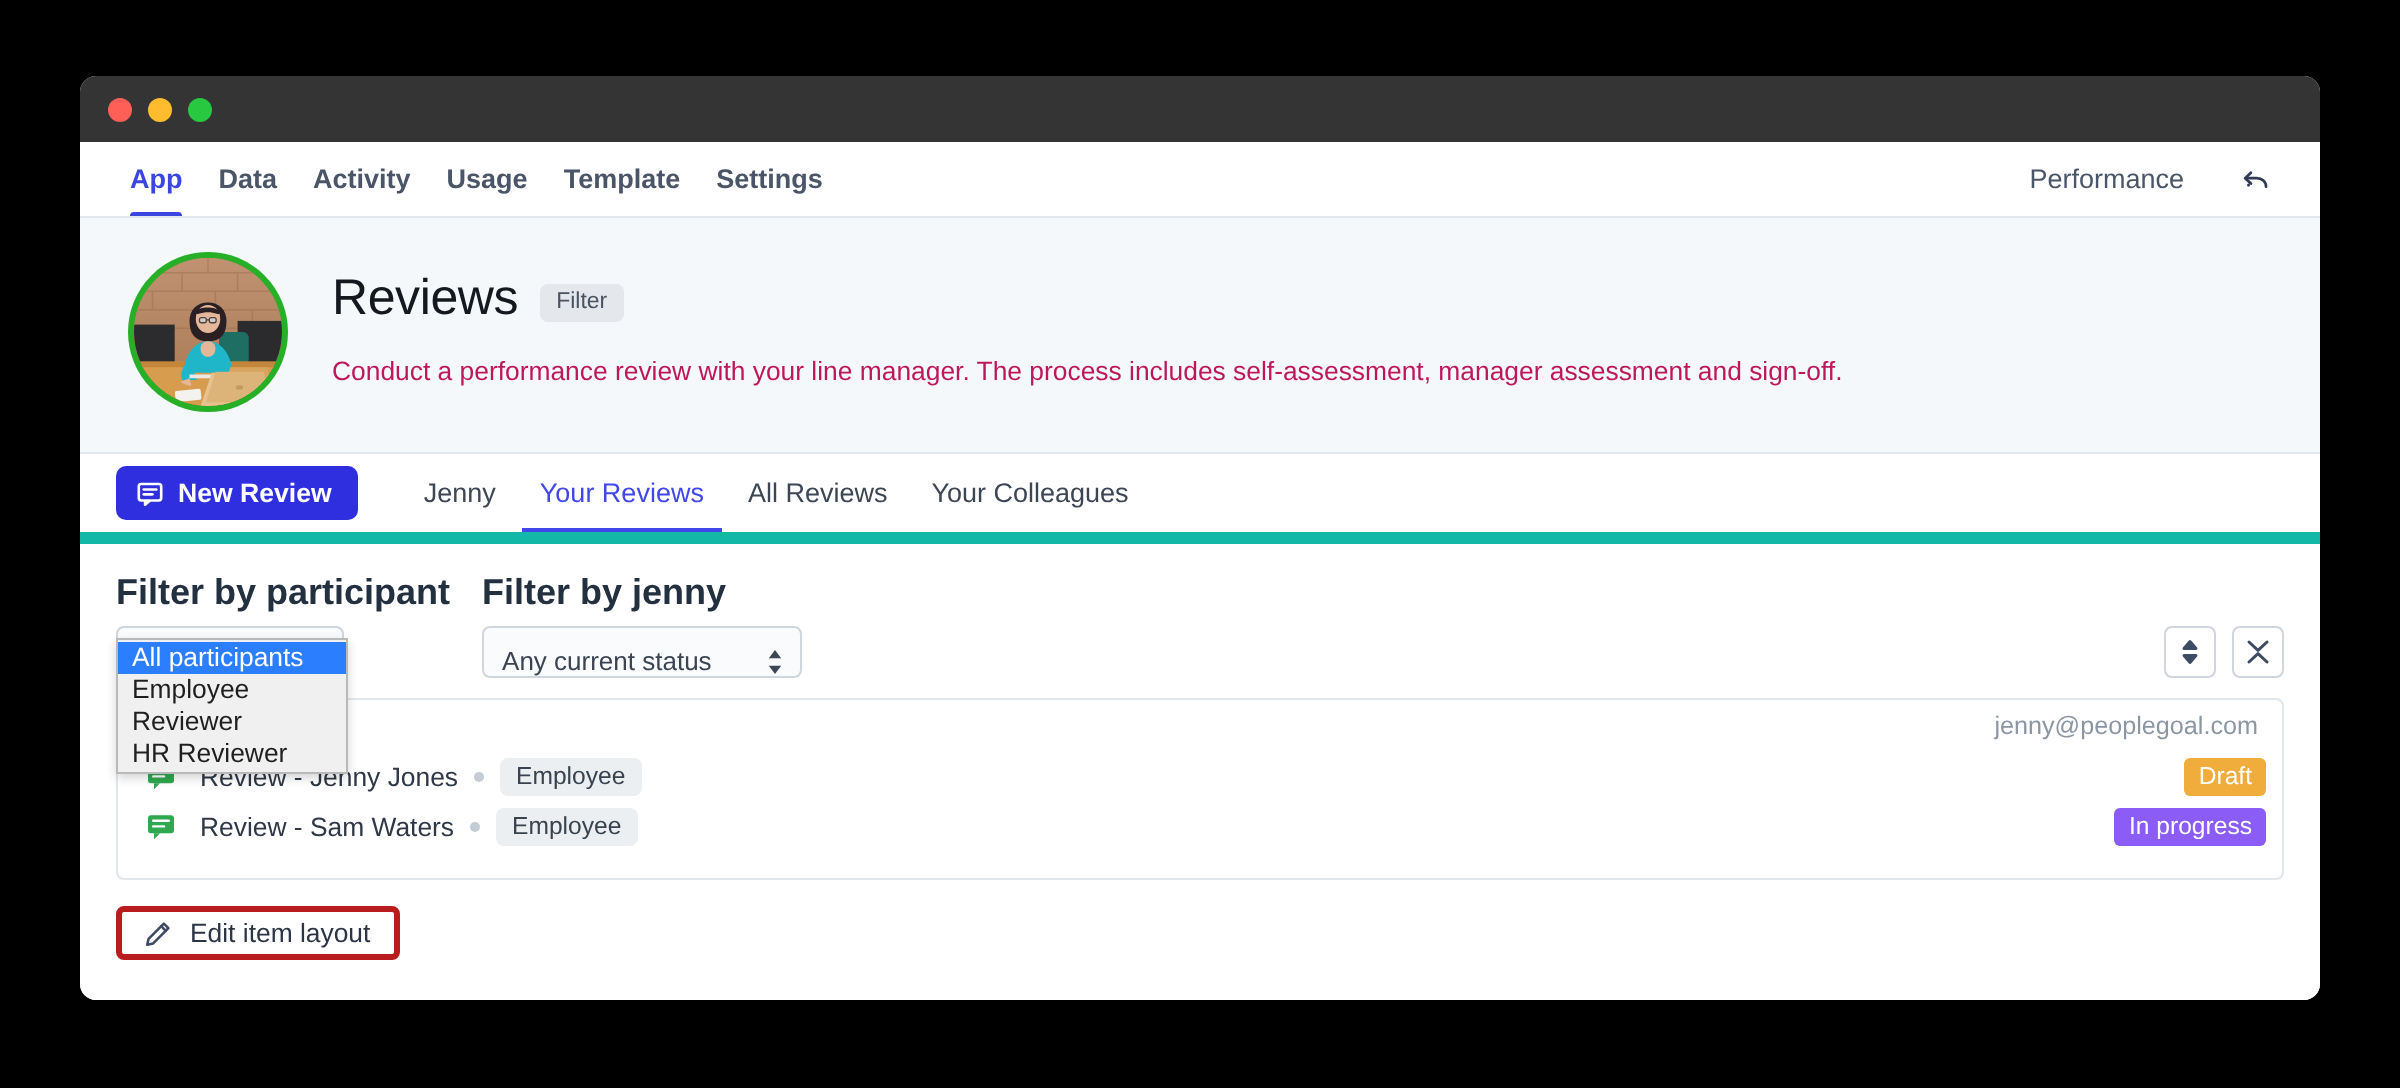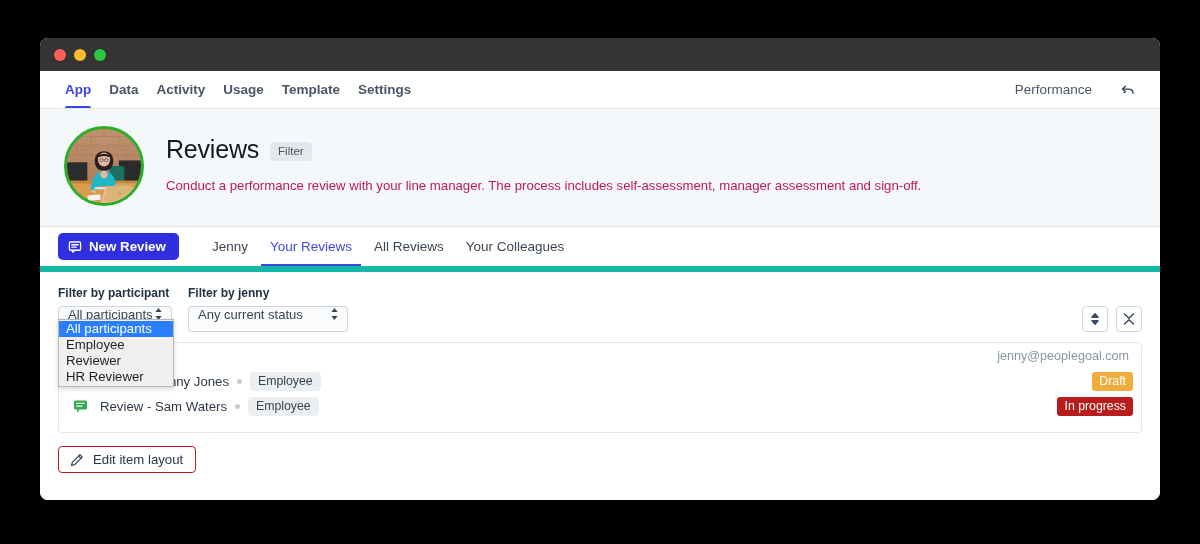--- a/index.html
+++ b/index.html
@@ -180,32 +180,32 @@
   .body {
     flex: 1 1 auto;
     padding: 14px 18px 0 18px;
     position: relative;
     background: #fff;
   }
 
   .filters { display: flex; align-items: flex-start; gap: 16px; position: relative; }
   .filter-group { display: flex; flex-direction: column; }
   .filter-label {
-    font-size: 12px;
+    font-size: 18px;
     font-weight: bold;
     color: #23303f;
     margin-bottom: 6px;
   }
   .select-box {
     height: 26px;
     border: 1px solid #cfd6de;
     border-radius: 4px;
     background: #fafbfc;
     display: flex;
-    align-items: flex-start;
+    align-items: flex-end;
     padding: 0 8px 0 9px;
     font-size: 13px;
     color: #3a4452;
     cursor: pointer;
     position: relative;
   }
   .select-box.w1 { width: 114px; }
   .select-box.w2 { width: 160px; }
   .select-text { white-space: nowrap; }
   .sel-arrows {
@@ -308,21 +308,21 @@
     color: #ffffff;
     padding: 2px 7px 3px;
     border-radius: 3px;
     white-space: nowrap;
   }
   .pad-bottom { height: 13px; }
 
   .edit-btn {
     margin-top: 13px;
     height: 27px;
-    border: 1px solid #b91c1c;
+    border: 3px solid #b91c1c;
     border-radius: 4px;
     background: #fff;
     font-family: inherit;
     font-size: 13.2px;
     color: #2b3544;
     display: inline-flex;
     align-items: center;
     gap: 9px;
     padding: 0 12px 0 11px;
     cursor: pointer;
@@ -543,21 +543,21 @@
             <svg viewBox="0 0 15 15" fill="none">
               <rect x="1" y="1.6" width="13" height="9" rx="1.5" fill="#2fa84f"></rect>
               <path d="M4 10.6v3l3-3z" fill="#2fa84f"></path>
               <line x1="3.6" y1="4.4" x2="11.4" y2="4.4" stroke="#ffffff" stroke-width="1.2" stroke-linecap="round"></line>
               <line x1="3.6" y1="7.2" x2="9" y2="7.2" stroke="#ffffff" stroke-width="1.2" stroke-linecap="round"></line>
             </svg>
           </span>
           <span class="row-name">Review - Sam Waters</span>
           <span class="sep-dot"></span>
           <span class="role-chip">Employee</span>
-          <span class="status-chip" style="background:#b91c1c">In progress</span>
+          <span class="status-chip" style="background:#8b5cf6">In progress</span>
         </div>
 
         <div class="pad-bottom"></div>
       </div>
 
       <button class="edit-btn">
         <span>
           <svg viewBox="0 0 14 14" fill="none" stroke="currentColor" stroke-width="1.3" stroke-linecap="round" stroke-linejoin="round">
             <path d="M9.9 1.8 12.2 4.1 4.6 11.7 1.6 12.4l.7-3z"></path>
             <line x1="8.6" y1="3.1" x2="10.9" y2="5.4"></line>

